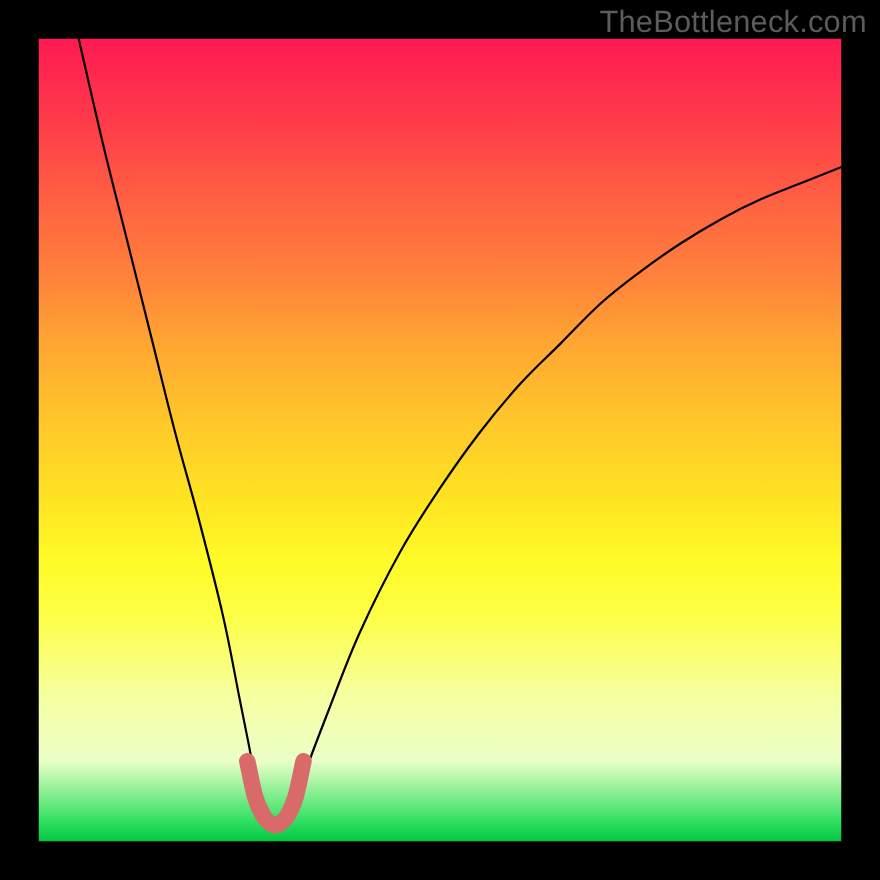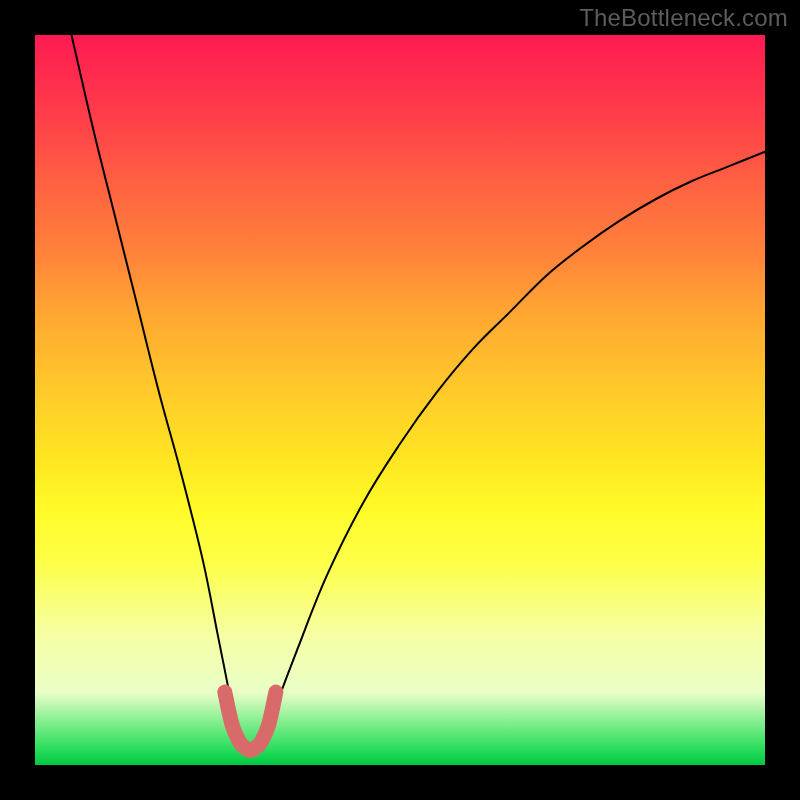--- a/index.html
+++ b/index.html
@@ -48,21 +48,21 @@
       #eaffc8 90%,
       #30e060 97.5%,
       #00c840 100%
     );
   }
   .watermark {
     position: absolute;
     top: 4px;
     right: 12px;
     color: #5c5c5c;
-    font-size: 24px;
+    font-size: 28px;
     font-weight: 400;
     letter-spacing: 0.2px;
   }
   svg.curve {
     position: absolute;
     top: 0;
     left: 0;
   }
 </style>
 </head>

